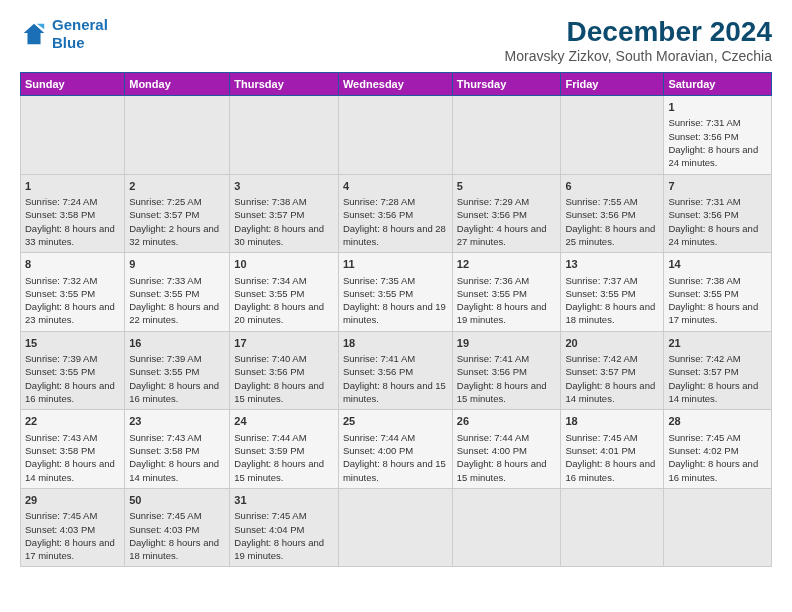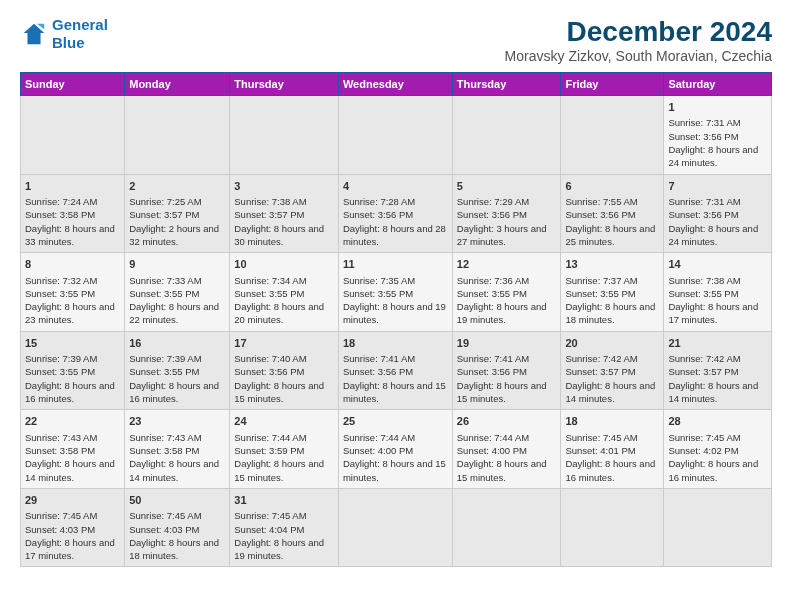--- a/index.html
+++ b/index.html
@@ -137,21 +137,21 @@
           <td class="empty-cell"></td>
           <td class="empty-cell"></td>
           <td class="empty-cell"></td>
           <td><span class="day-num">1</span><span>Sunrise: 7:31 AM</span><br><span>Sunset: 3:56 PM</span><br><span>Daylight: 8 hours and 24 minutes.</span></td>
         </tr>
         <tr>
           <td><span class="day-num">1</span><span>Sunrise: 7:24 AM</span><br><span>Sunset: 3:58 PM</span><br><span>Daylight: 8 hours and 33 minutes.</span></td>
           <td><span class="day-num">2</span><span>Sunrise: 7:25 AM</span><br><span>Sunset: 3:57 PM</span><br><span>Daylight: 2 hours and 32 minutes.</span></td>
           <td><span class="day-num">3</span><span>Sunrise: 7:38 AM</span><br><span>Sunset: 3:57 PM</span><br><span>Daylight: 8 hours and 30 minutes.</span></td>
           <td><span class="day-num">4</span><span>Sunrise: 7:28 AM</span><br><span>Sunset: 3:56 PM</span><br><span>Daylight: 8 hours and 28 minutes.</span></td>
-          <td><span class="day-num">5</span><span>Sunrise: 7:29 AM</span><br><span>Sunset: 3:56 PM</span><br><span>Daylight: 3 hours and 27 minutes.</span></td>
+          <td><span class="day-num">5</span><span>Sunrise: 7:29 AM</span><br><span>Sunset: 3:56 PM</span><br><span>Daylight: 4 hours and 27 minutes.</span></td>
           <td><span class="day-num">6</span><span>Sunrise: 7:55 AM</span><br><span>Sunset: 3:56 PM</span><br><span>Daylight: 8 hours and 25 minutes.</span></td>
           <td><span class="day-num">7</span><span>Sunrise: 7:31 AM</span><br><span>Sunset: 3:56 PM</span><br><span>Daylight: 8 hours and 24 minutes.</span></td>
         </tr>
         <tr>
           <td><span class="day-num">8</span><span>Sunrise: 7:32 AM</span><br><span>Sunset: 3:55 PM</span><br><span>Daylight: 8 hours and 23 minutes.</span></td>
           <td><span class="day-num">9</span><span>Sunrise: 7:33 AM</span><br><span>Sunset: 3:55 PM</span><br><span>Daylight: 8 hours and 22 minutes.</span></td>
           <td><span class="day-num">10</span><span>Sunrise: 7:34 AM</span><br><span>Sunset: 3:55 PM</span><br><span>Daylight: 8 hours and 20 minutes.</span></td>
           <td><span class="day-num">11</span><span>Sunrise: 7:35 AM</span><br><span>Sunset: 3:55 PM</span><br><span>Daylight: 8 hours and 19 minutes.</span></td>
           <td><span class="day-num">12</span><span>Sunrise: 7:36 AM</span><br><span>Sunset: 3:55 PM</span><br><span>Daylight: 8 hours and 19 minutes.</span></td>
           <td><span class="day-num">13</span><span>Sunrise: 7:37 AM</span><br><span>Sunset: 3:55 PM</span><br><span>Daylight: 8 hours and 18 minutes.</span></td>

